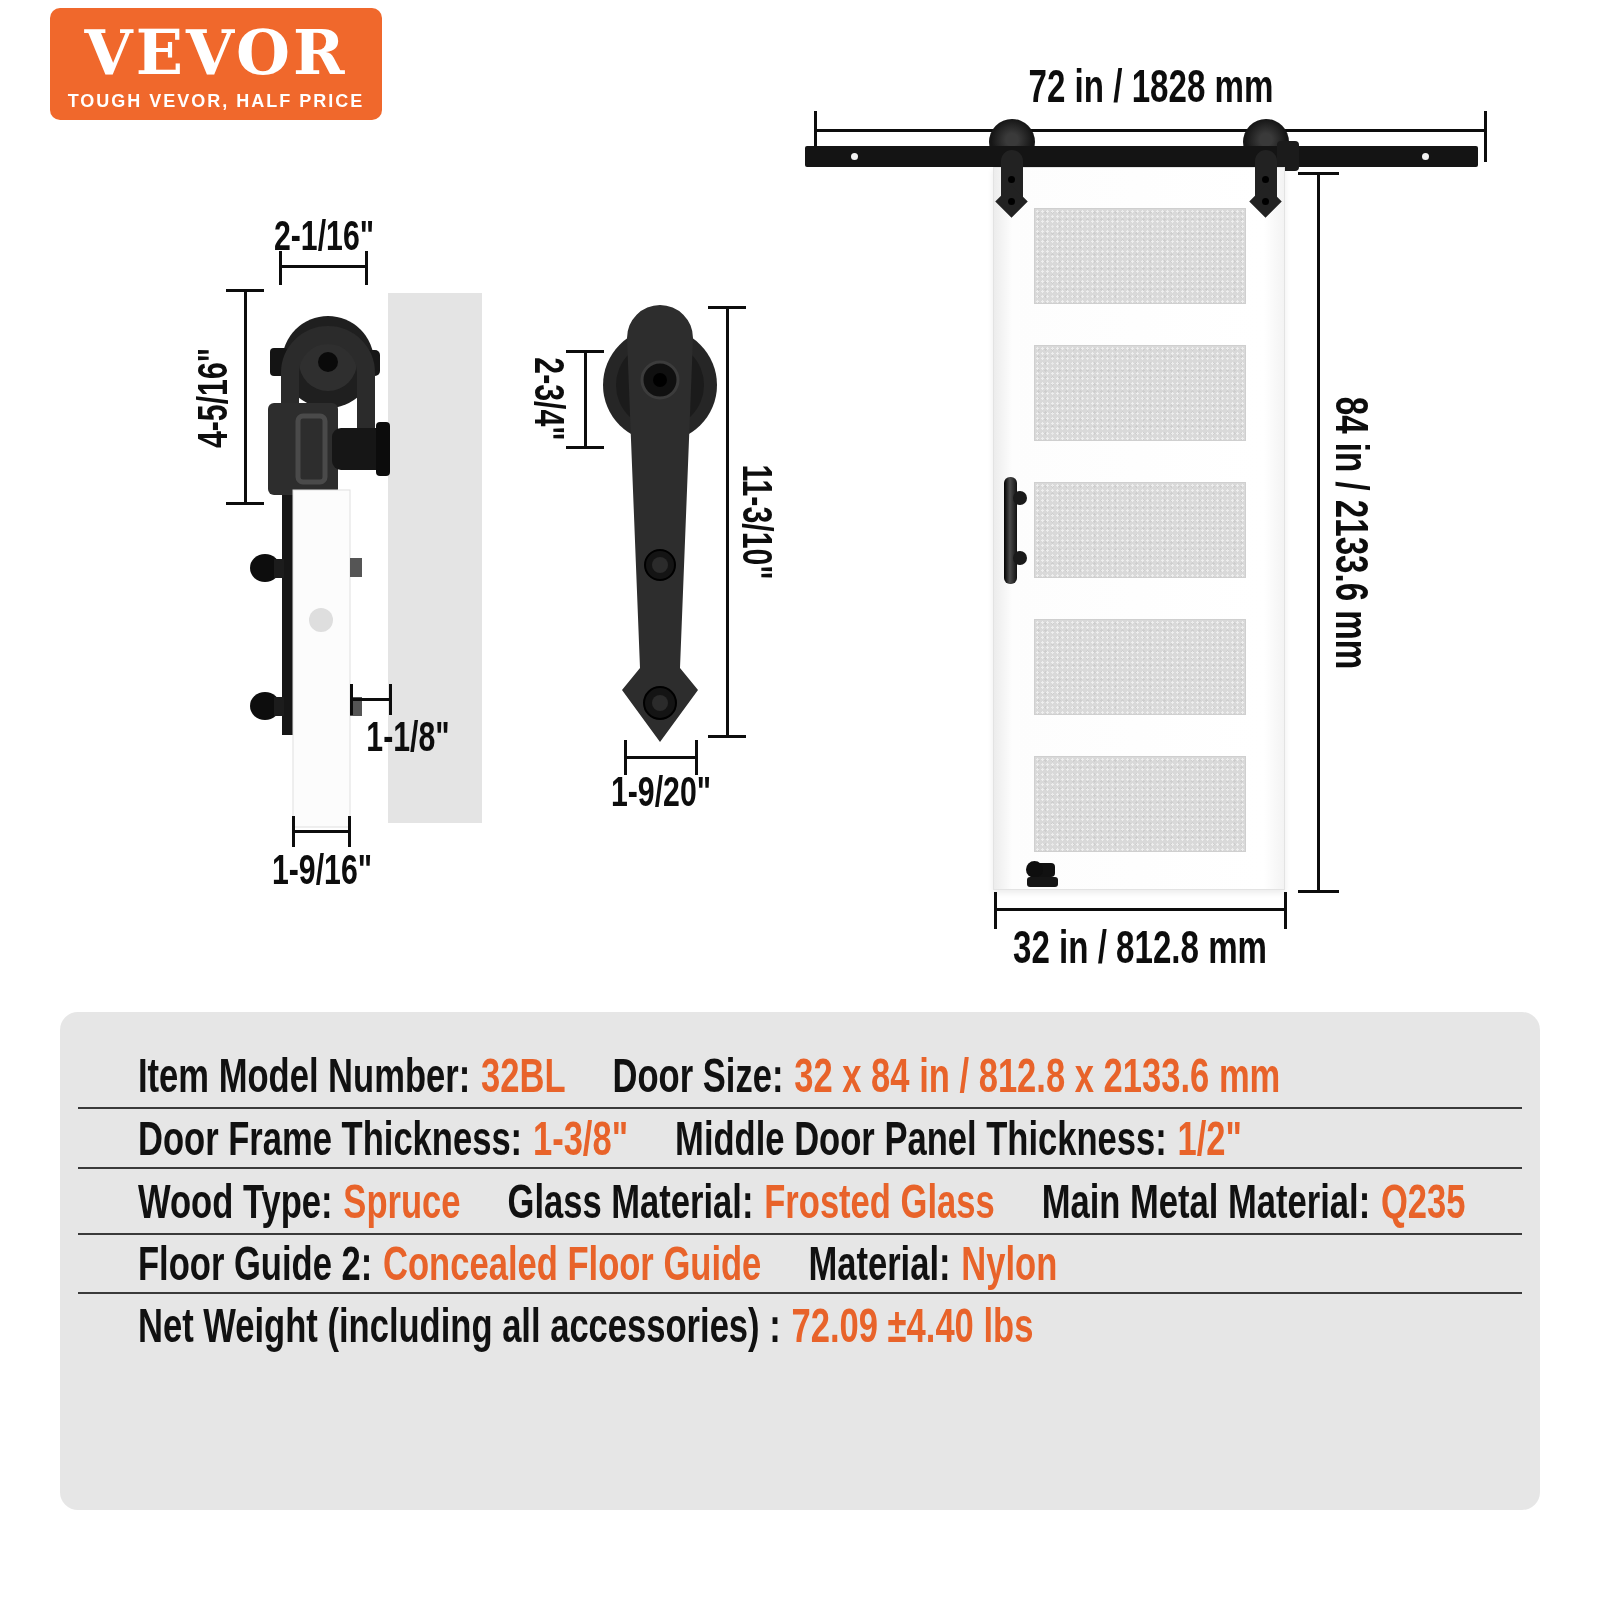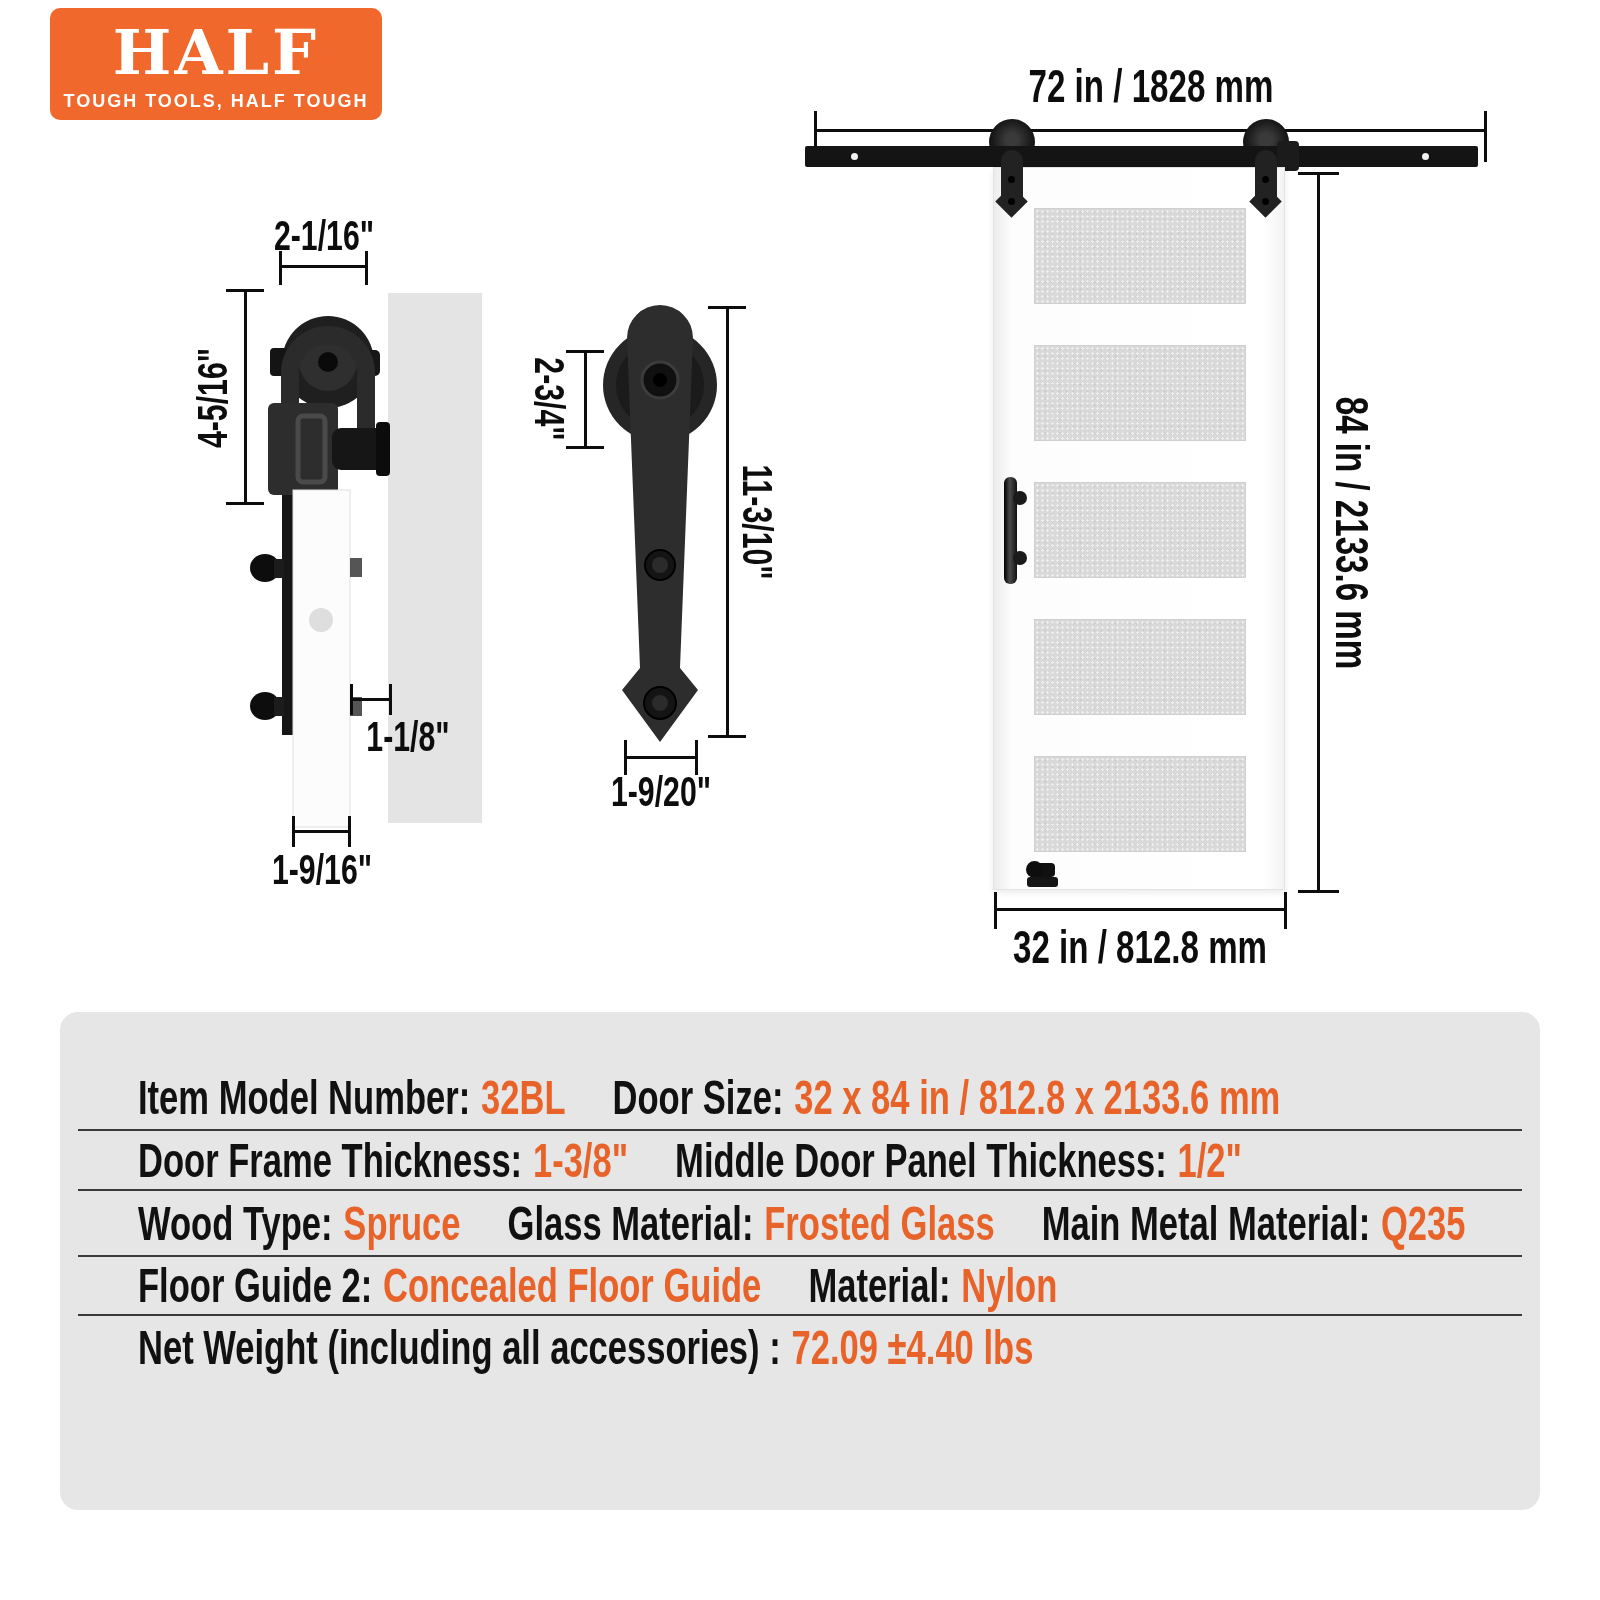--- a/index.html
+++ b/index.html
@@ -58,41 +58,41 @@
     border-radius:6px; background:linear-gradient(to right,#000 0%,#4a4a4a 45%,#111 100%); }
   .handle-standoff { position:absolute; left:1013px; width:14px; height:14px; border-radius:50%; background:#1a1a1a; }
   #floor-guide-cap  { position:absolute; left:1026px; top:861px; width:17px; height:17px; border-radius:50%; background:#0e0e0e; }
   #floor-guide-body { position:absolute; left:1033px; top:863px; width:22px; height:14px; border-radius:4px; background:#111; }
   #floor-guide-foot { position:absolute; left:1027px; top:877px; width:31px; height:10px; border-radius:3px; background:#151515; }
   
   #wall-section { position:absolute; left:388px; top:293px; width:94px; height:530px; background:#e4e4e4; }
   
   #spec-panel {
     position:absolute; left:60px; top:1012px; width:1480px; height:498px;
-    background:#e6e6e6; border-radius:18px; padding-top:52px;
+    background:#e6e6e6; border-radius:18px; padding-top:30px;
   }
   .spec-row { position:relative; display:flex; align-items:center; padding-left:78px; }
   .spec-row.divided::after {
     content:""; position:absolute; left:18px; right:18px; bottom:-1px; height:2px; background:#3a3a3a;
   }
   .rowline { display:inline-block; white-space:nowrap; transform:scaleX(0.72);
              transform-origin:left center; font-weight:bold; font-size:48px; color:#111; }
   .pair { margin-right:52px; }
   .pair:last-child { margin-right:0; }
   .pair .v { color:#e8632a; margin-left:15px; }
   svg { position:absolute; overflow:visible; }
 </style>
 </head>
 <body>
 
 <div id="stage">
 
   <div id="logo">
-    <div class="brand">HALF</div>
-    <div class="tagline">TOUGH TOOLS, HALF TOUGH</div>
+    <div class="brand">VEVOR</div>
+    <div class="tagline">TOUGH VEVOR, HALF PRICE</div>
   </div>
 
   <div class="dim-text fs46" style="left:1151px; top:86px;">72 in / 1828 mm</div>
   <div class="dl" style="left:815px;  top:129px; width:672px; height:3px;"></div>
   <div class="dl" style="left:814px;  top:111px; width:3px;  height:51px;"></div>
   <div class="dl" style="left:1484px; top:111px; width:3px;  height:51px;"></div>
 
   <div class="wheel" style="left:989px;  top:119px;"></div>
   <div class="wheel" style="left:1243px; top:119px;"></div>
 

